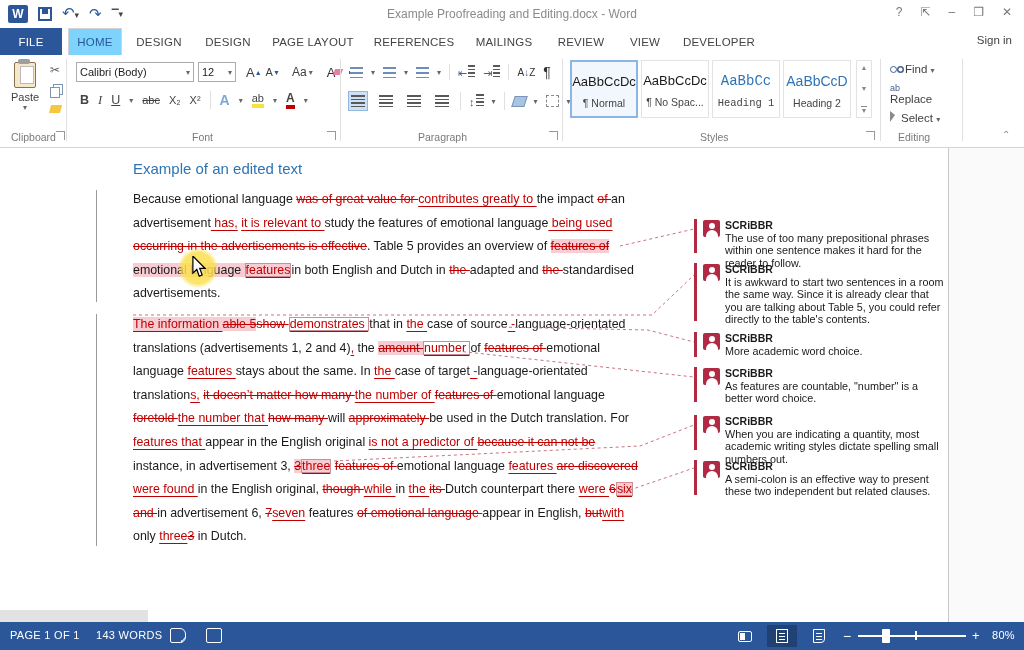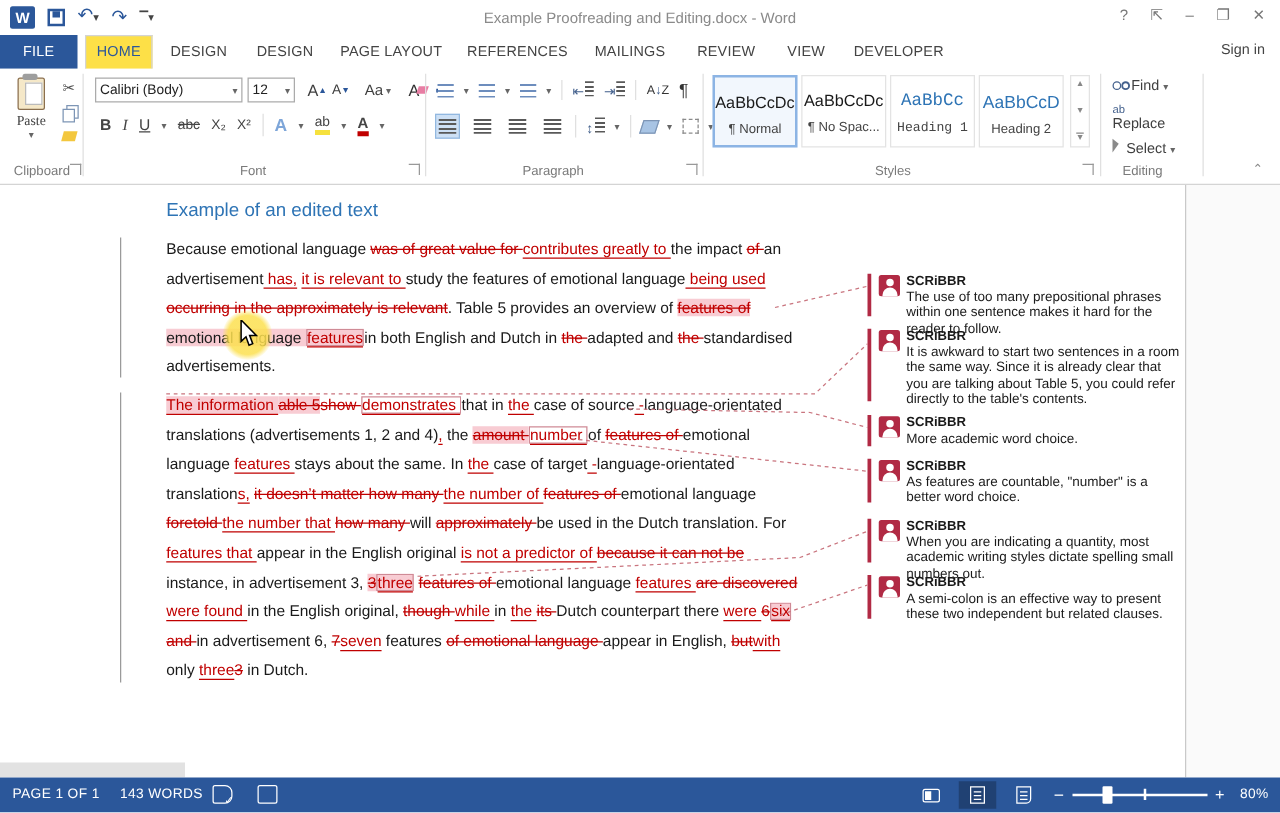--- a/index.html
+++ b/index.html
@@ -15,21 +15,21 @@
   .undo-redo { color:#2B579A; font-size:15px; line-height:18px; }
   .qat-dd { color:#444; font-size:9px; }
   #title-text { position:absolute; left:0; right:0; top:7px; text-align:center; color:#8a8a8a; font-size:12px; }
   .winctl { position:absolute; top:5px; display:flex; gap:18px; right:12px; color:#777; font-size:12px; }
   .winctl span { cursor:default; }
 
   
   #tabrow { position:absolute; left:0; top:28px; width:1024px; height:27px; background:#fff; }
   .tab { position:absolute; top:0; height:27px; display:flex; align-items:center; justify-content:center; font-size:11.5px; color:#444; letter-spacing:.2px; }
   .tab.file { background:#2B579A; color:#fff; width:62px; left:0; }
-  .tab.active { background:#fde047; color:#2B579A; border:1px solid #d4d4d4; border-bottom:none; }
+  .tab.active { background:#7dd3fc; color:#2B579A; border:1px solid #d4d4d4; border-bottom:none; }
   #signin { position:absolute; right:12px; top:6px; font-size:11.5px; color:#444; }
 
   
   #ribbon { position:absolute; left:0; top:55px; width:1024px; height:93px; background:#fff; border-bottom:1px solid #d4d4d4; font-size:11px; color:#444; }
   .vsep { position:absolute; top:4px; height:82px; width:1px; background:#e0e0e0; }
   .grouplabel { position:absolute; top:76px; font-size:10.5px; color:#7a7a7a; }
   .dlg { position:absolute; top:76px; width:9px; height:9px; border-left:1px solid #999; border-bottom:1px solid #999; transform:rotate(180deg); font-size:0; }
   .combo { border:1px solid #ababab; background:#fff; height:20px; display:inline-flex; align-items:center; padding:0 3px; font-size:11px; color:#222; }
   .combo .dd { margin-left:4px; color:#666; font-size:8px; }
   .rbtn { display:inline-flex; align-items:center; justify-content:center; color:#3f3f3f; }
@@ -128,21 +128,21 @@
     <div class="tab" style="left: 676px; width: 86px;">DEVELOPER</div>
   </div>
 
 <div id="ribbon">
 
   <div style="position:absolute;left:6px;top:5px;width:38px;text-align:center;">
     <div style="width:22px;height:26px;border:1.5px solid #8b6f4e;border-radius:2px;margin:2px auto 0;background:#f5e8c8;position:relative;">
       <div style="position:absolute;left:3px;top:-4px;width:12px;height:5px;background:#9e9e9e;border-radius:2px;"></div>
       <div style="position:absolute;left:5px;top:3px;width:14px;height:18px;background:#fff;border:1px solid #bbb;"></div>
     </div>
-    <div style="margin-top:3px;color:#3f3f3f;font-family:Liberation Serif, serif;">Paste</div>
+    <div style="margin-top:3px;color:#3f3f3f;">Paste</div>
     <div class="dd">▾</div>
   </div>
   <div style="position:absolute;left:50px;top:8px;display:flex;flex-direction:column;gap:7px;font-size:12px;color:#555;">
     <span>✂</span>
     <span style="display:inline-block;width:10px;height:11px;border:1px solid #7d95b5;box-shadow:3px -3px 0 -1px #fff, 3px -3px 0 0 #7d95b5;margin-top:3px;"></span>
     <span style="display:inline-block;width:11px;height:8px;background:#f3c73e;transform:skewX(-15deg);"></span>
   </div>
   <span class="grouplabel" style="left:11px;">Clipboard</span>
   <span class="dlg" style="left:56px;"></span>
   <div class="vsep" style="left:66px;"></div>
@@ -267,21 +267,21 @@
   <div id="page-bottom"></div>
 
   <div class="changebar" style="top:42px;height:112px;"></div>
   <div class="changebar" style="top:166px;height:232px;"></div>
 
   <div id="doc-heading">Example of an edited text</div>
   <div id="paras">
       <div class="para" style="top: 40px;">
         <div class="line"><span class="r-n">Because emotional language </span><span class="r-d">was of great value for </span><span class="r-i">contributes greatly to </span><span class="r-n">the impact </span><span class="r-d">of </span><span class="r-n">an</span></div>
         <div class="line"><span class="r-n">advertisement</span><span class="r-i"> has,</span><span class="r-n"> </span><span class="r-i">it is relevant to </span><span class="r-n">study the features of emotional language</span><span class="r-i"> being used</span></div>
-        <div class="line"><span class="r-d">occurring in the approximately is relevant</span><span class="r-n">. Table 5 provides an overview of </span><span class="r-d hl">features of</span></div>
+        <div class="line"><span class="r-d">occurring in the advertisements is effective</span><span class="r-n">. Table 5 provides an overview of </span><span class="r-d hl">features of</span></div>
         <div class="line"><span class="r-n hl">emotional language </span><span class="r-i hl box">features</span><span class="r-n">in both English and Dutch in </span><span class="r-d">the </span><span class="r-n">adapted and </span><span class="r-d">the </span><span class="r-n">standardised</span></div>
         <div class="line"><span class="r-n">advertisements.</span></div>
       </div>
       <div class="para" style="top: 165px;">
         <div class="line"><span class="r-i hl">The information </span><span class="r-d hl">able 5</span><span class="r-d">show </span><span class="r-i box">demonstrates </span><span class="r-n">that in </span><span class="r-i">the </span><span class="r-n">case of source</span><span class="r-i"> -</span><span class="r-n">language-orientated</span></div>
         <div class="line"><span class="r-n">translations (advertisements 1, 2 and 4)</span><span class="r-i">,</span><span class="r-n"> the </span><span class="r-d hl">amount </span><span class="r-i box">number </span><span class="r-n">of </span><span class="r-d">features of </span><span class="r-n">emotional</span></div>
         <div class="line"><span class="r-n">language </span><span class="r-i">features </span><span class="r-n">stays about the same. In </span><span class="r-i">the </span><span class="r-n">case of target</span><span class="r-i"> -</span><span class="r-n">language-orientated</span></div>
         <div class="line"><span class="r-n">translation</span><span class="r-i">s,</span><span class="r-n"> </span><span class="r-d">it doesn’t matter how many </span><span class="r-i">the number of </span><span class="r-d">features of </span><span class="r-n">emotional language</span></div>
         <div class="line"><span class="r-d">foretold </span><span class="r-i">the number that </span><span class="r-d">how many </span><span class="r-n">will </span><span class="r-d">approximately </span><span class="r-n">be used in the Dutch translation. For</span></div>
         <div class="line"><span class="r-i">features that </span><span class="r-n">appear in the English original </span><span class="r-i">is not a predictor of </span><span class="r-d">because it can not be</span></div>

